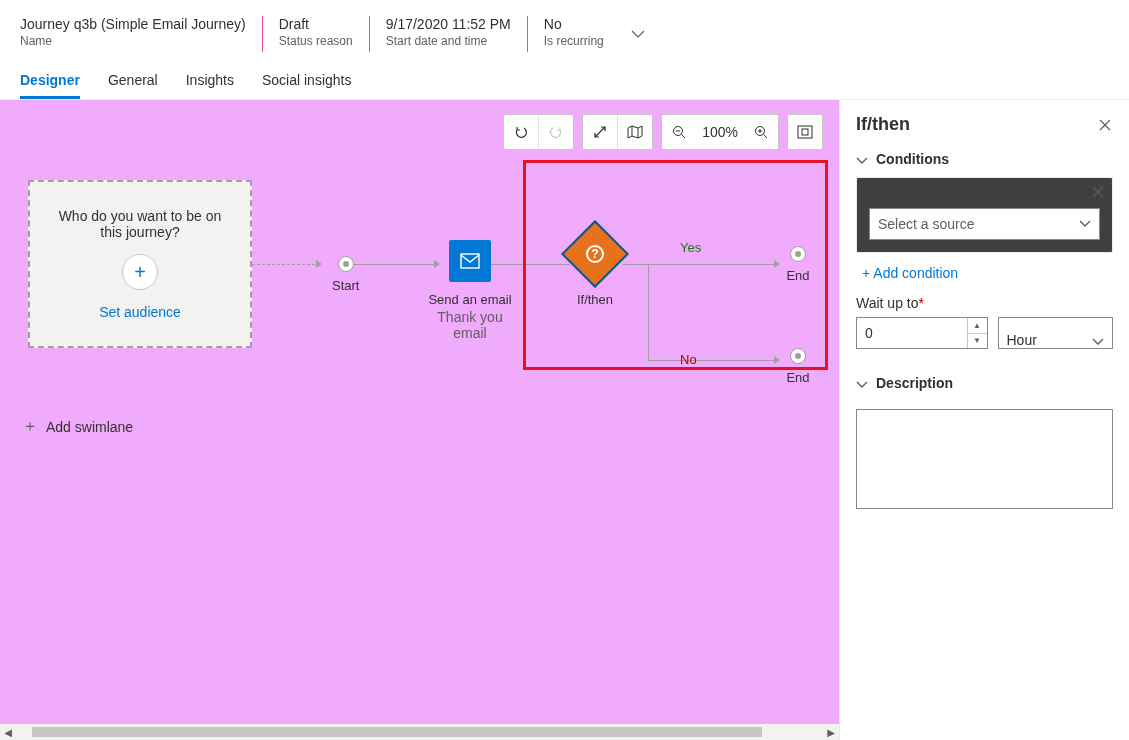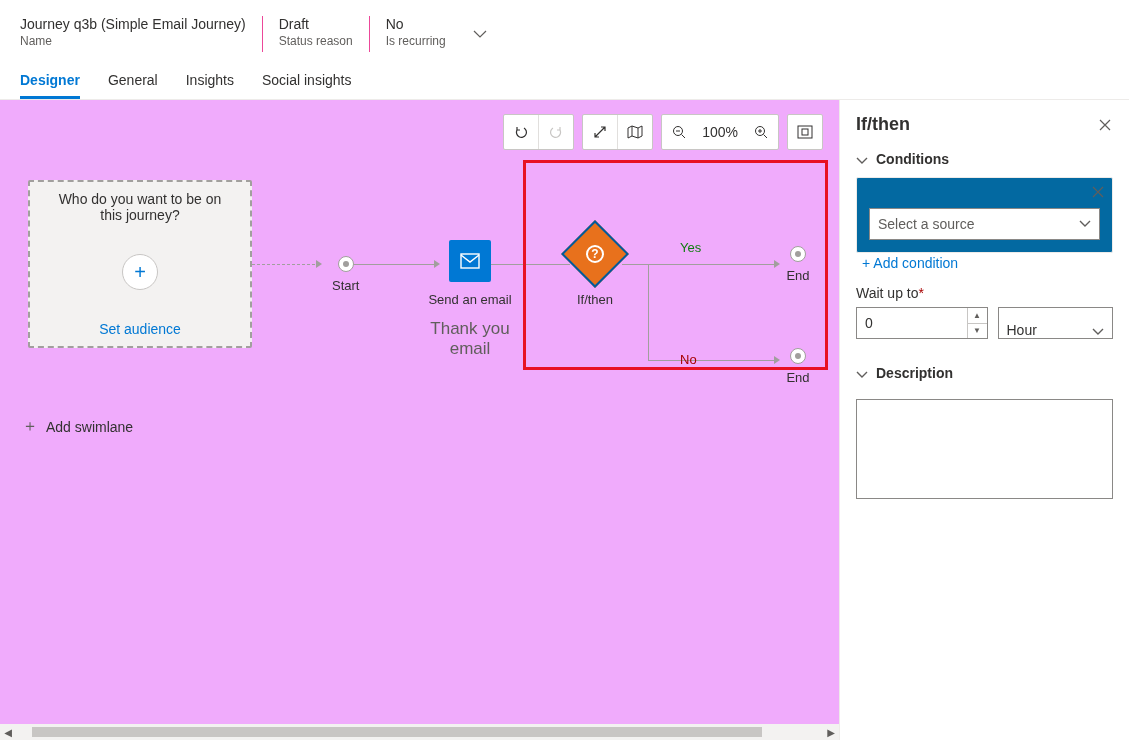--- a/index.html
+++ b/index.html
@@ -68,35 +68,34 @@
   .tb-btn.disabled{ color:#c8c6c4; cursor:default;}
   .tb-sep{width:1px;background:#e1dfdd;}
   .tb-text{display:flex;align-items:center;padding:0 6px;}
   
   .canvas-inner{ position:absolute; top:80px; left:28px; right:16px; }
   .audience-box{
     position:absolute; top:0; left:0; width:224px; height:168px;
     border:2px dashed #a19f9d; border-radius:2px; background:#f3f2f1;
     display:flex;flex-direction:column;align-items:center;justify-content:center;
     text-align:center;
-    gap:17px;
   }
   .audience-q{ font-size:14px; color:#323130; padding:0 20px;}
   .plus-circle{
     margin-top:14px;width:36px;height:36px;border:1px solid #c8c6c4;border-radius:50%;
     background:#fff;display:flex;align-items:center;justify-content:center;color:#0078d4;font-size:20px;
   }
   .set-audience{margin-top:14px;color:#0078d4;cursor:pointer;}
   .start-node{position:absolute; top:76px; left:304px; text-align:center;}
   .start-circle{width:16px;height:16px;border:1px solid #a19f9d;border-radius:50%;background:#fff;margin:0 auto;position:relative;}
   .start-circle::after{content:"";width:6px;height:6px;border-radius:50%;background:#a19f9d;position:absolute;top:4px;left:4px;}
   .node-label{font-size:13px;color:#323130;margin-top:6px;}
   .email-node{position:absolute;top:60px;left:392px;text-align:center;width:100px;}
   .email-tile{width:42px;height:42px;background:#0078d4;border-radius:2px;display:flex;align-items:center;justify-content:center;margin:0 auto;}
-  .email-sub{font-size:17px;color:#605e5c;margin-top:12px;}
+  .email-sub{font-size:14px;color:#605e5c;margin-top:2px;}
   
   .highlight-box{
     position:absolute; top:-20px; left:495px; width:305px; height:210px;
     border:3px solid #e81123; pointer-events:none;
   }
   .diamond-node{position:absolute; top:50px; left:522px; text-align:center; width:90px;}
   .diamond{
     width:48px;height:48px;background:#e8711c;border:2px solid #005a9e;
     transform:rotate(45deg);margin:0 auto;display:flex;align-items:center;justify-content:center;
   }
@@ -128,27 +127,27 @@
   
   .props{
     width:290px;border-left:1px solid #edebe9;border-top:1px solid #edebe9;
     padding:14px 16px;background:#fff;overflow:auto;
   }
   .props-title-row{display:flex;align-items:center;justify-content:space-between;margin-bottom:16px;}
   .props-title{font-size:18px;font-weight:600;}
   .close-icon{cursor:pointer;color:#605e5c;width:16px;height:16px;display:flex;align-items:center;justify-content:center;}
   .section-header{display:flex;align-items:flex-end;gap:8px;font-weight:600;margin:10px 0;cursor:pointer;}
   .chev{color:#605e5c;}
-  .cond-card{background:#0369a1;border:1px solid #edebe9;border-radius:2px;padding:12px;position:relative;}
+  .cond-card{background:#404040;border:1px solid #edebe9;border-radius:2px;padding:12px;position:relative;}
   .cond-close{position:absolute;top:8px;right:8px;cursor:pointer;color:#605e5c;}
   .select-box{
     margin-top:18px;height:32px;border:1px solid #8a8886;background:#fff;
     display:flex;align-items:center;justify-content:space-between;padding:0 8px;cursor:pointer;color:#605e5c;
   }
-  .add-condition{color:#0078d4;margin:2px 6px;cursor:pointer;}
+  .add-condition{color:#0078d4;margin:12px 6px;cursor:pointer;}
   .field-label{margin-top:14px;font-size:14px;}
   .req{color:#a80000;}
   .row{display:flex;gap:10px;margin-top:6px;}
   .num-input{
     flex:1;height:32px;border:1px solid #8a8886;padding:0 24px 0 8px;position:relative;display:flex;align-items:center;
   }
   .spin{position:absolute;right:0;top:0;bottom:0;width:20px;display:flex;flex-direction:column;}
   .spin div{flex:1;display:flex;align-items:center;justify-content:center;font-size:8px;color:#605e5c;border-left:1px solid #c8c6c4;cursor:pointer;}
   .spin div:first-child{border-bottom:1px solid #c8c6c4;}
   .unit-select{flex:1;height:32px;border:1px solid #8a8886;display:flex;align-items:flex-end;justify-content:space-between;padding:0 8px;cursor:pointer;}
@@ -160,20 +159,24 @@
 
 <div class="header">
   <div class="meta">
     <div class="meta-block">
       <div class="meta-value">Journey q3b (Simple Email Journey)</div>
       <div class="meta-label">Name</div>
     </div>
     <div class="meta-block">
       <div class="meta-value">Draft</div>
       <div class="meta-label">Status reason</div>
+    </div>
+    <div class="meta-block">
+      <div class="meta-value">9/17/2020 11:52 PM</div>
+      <div class="meta-label">Start date and time</div>
     </div>
     <div class="meta-block">
       <div class="meta-value">No</div>
       <div class="meta-label">Is recurring</div>
     </div>
     <div class="chevron-btn">
       <svg width="14" height="14" viewBox="0 0 14 14">
           <path d="M1 4l6 6 6-6" stroke="#605e5c" stroke-width="1.2" fill="none"></path>
         </svg>
     </div>

